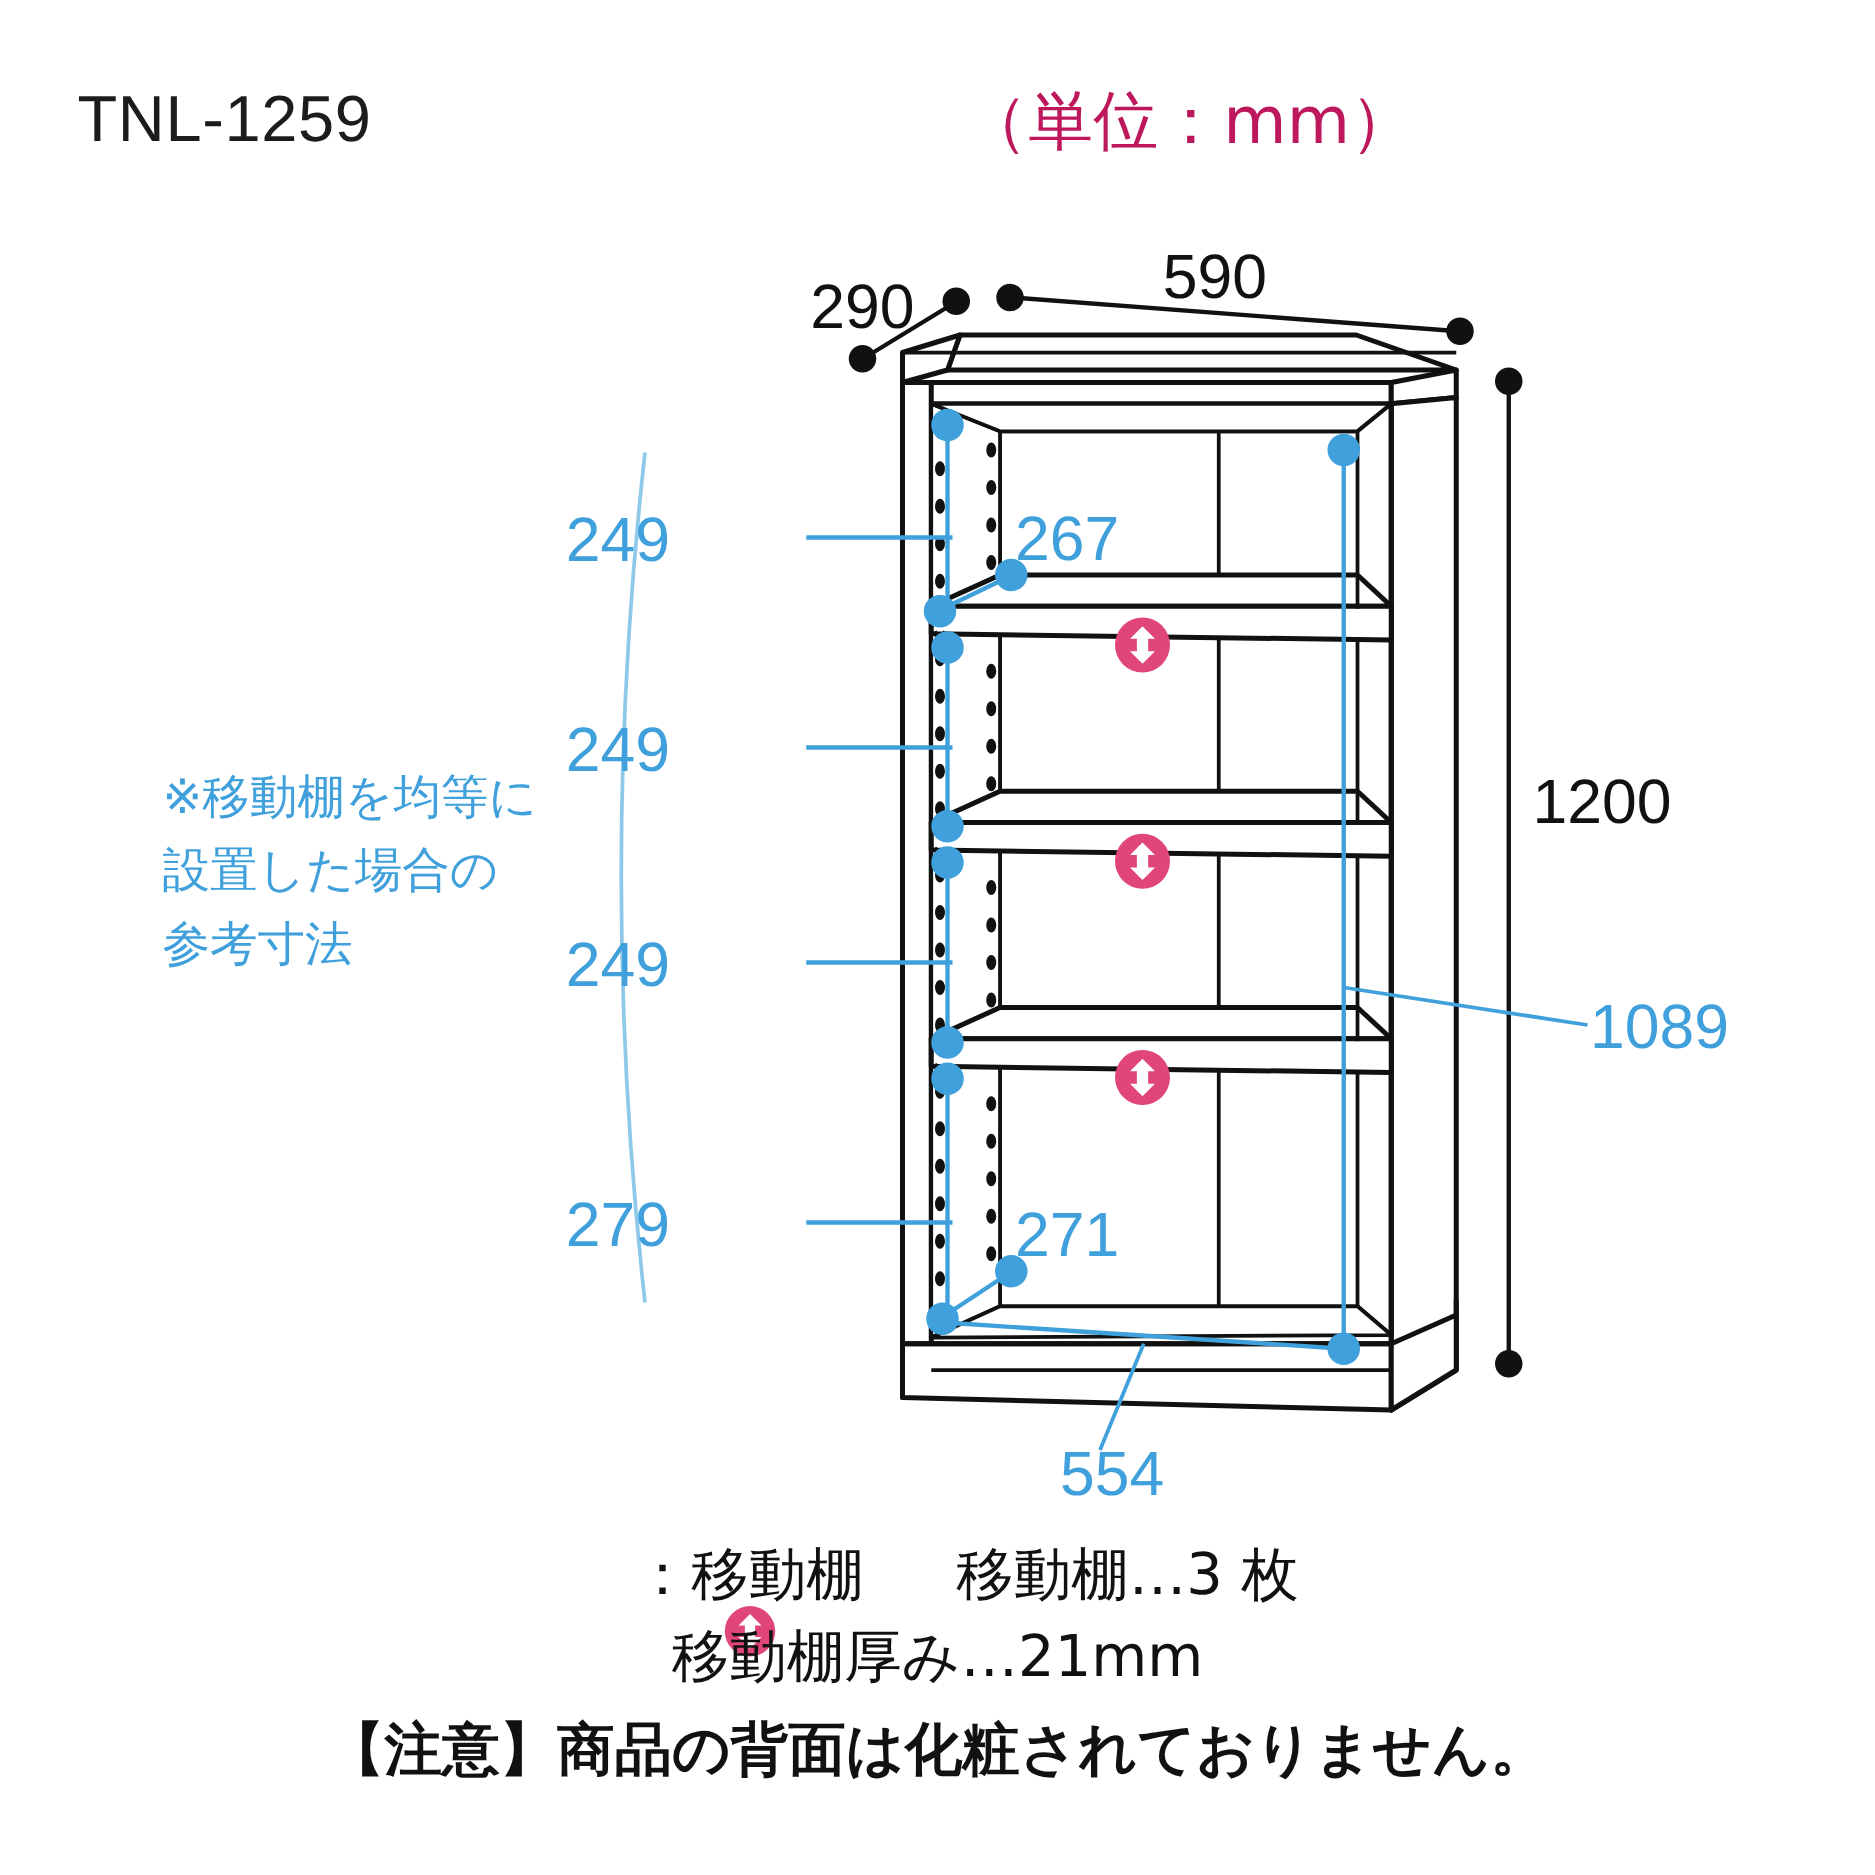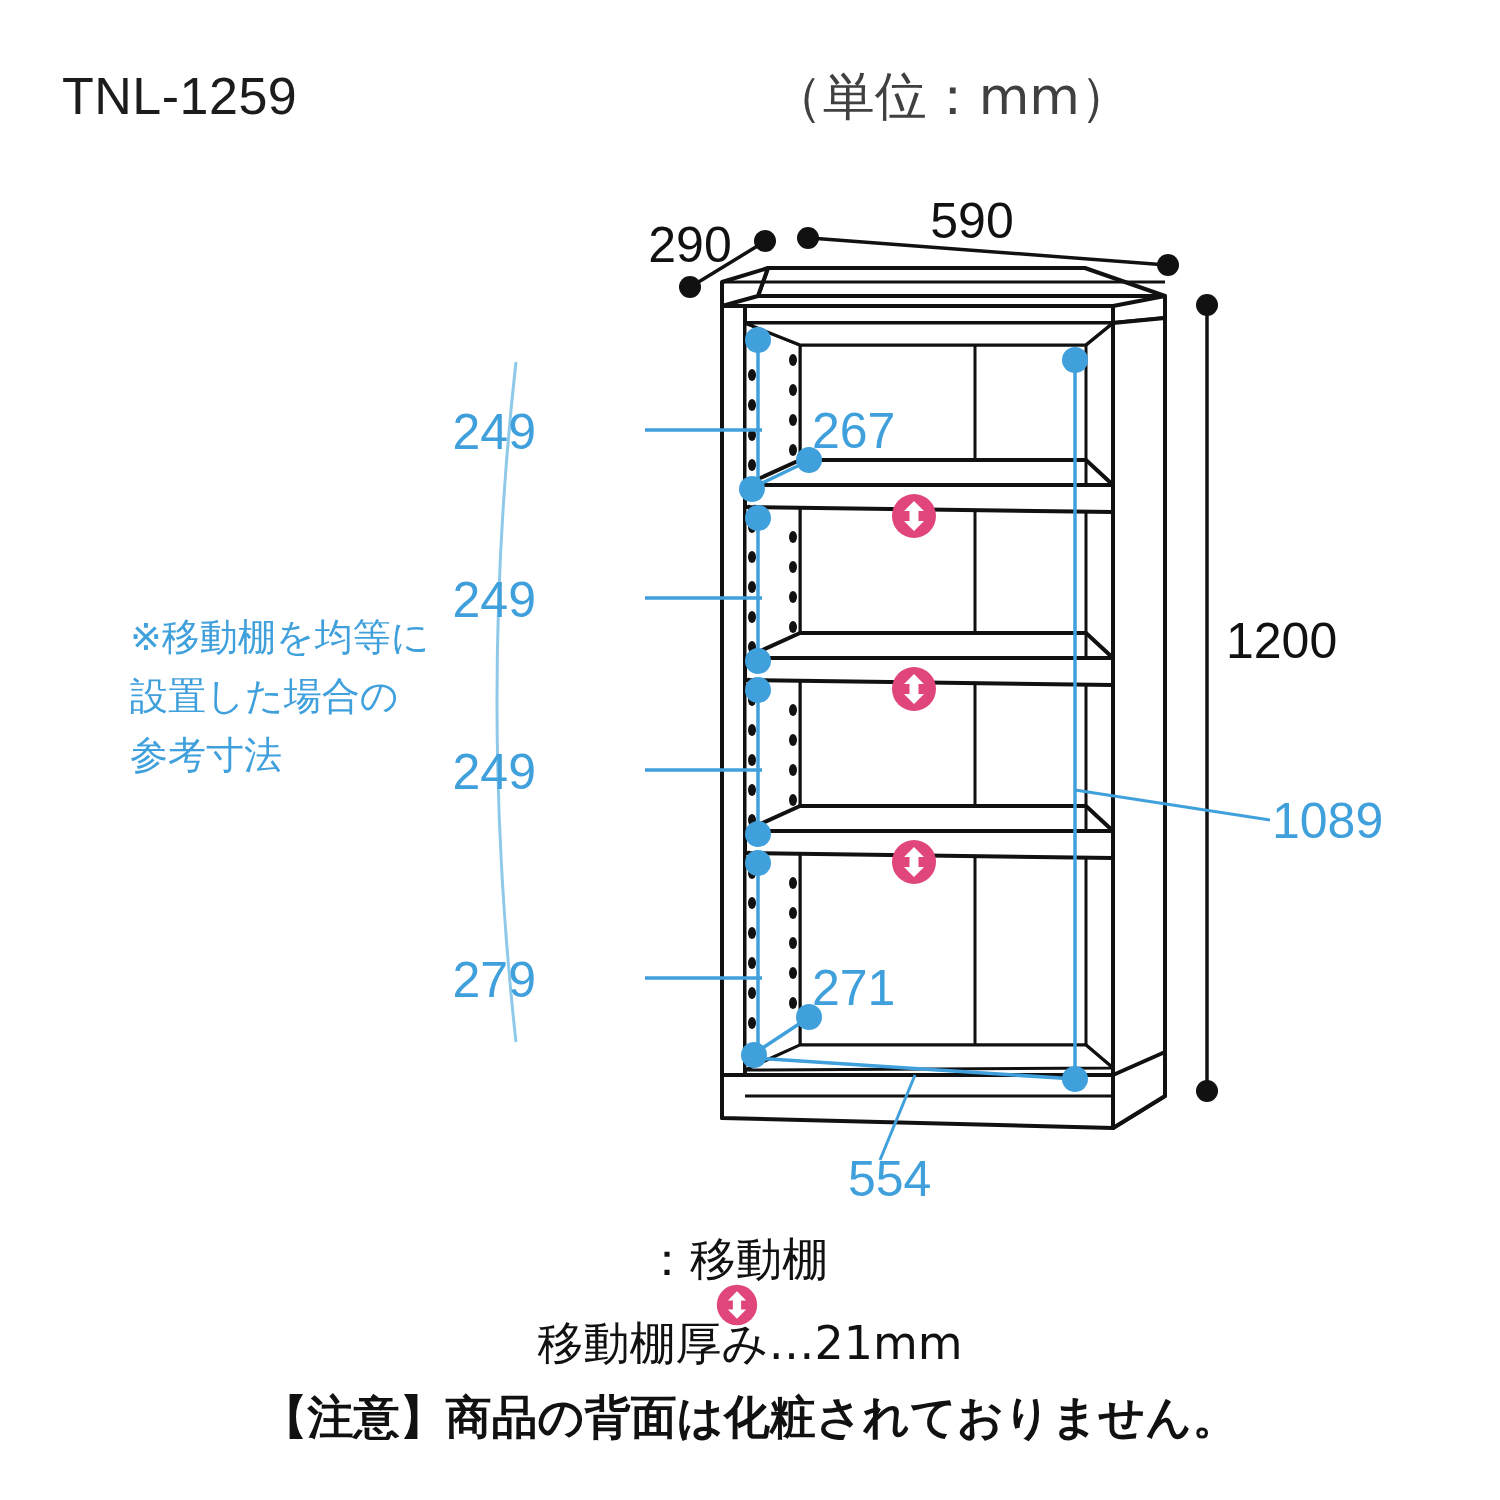--- a/index.html
+++ b/index.html
@@ -14,21 +14,21 @@
   .page{position:relative;width:1194px;height:1500px;}
 
   
   .model-no{
     position:absolute;left:62px;top:66px;
     font-size:52px;letter-spacing:.5px;color:#1c1c1c;
     font-family:"Liberation Sans","DejaVu Sans",sans-serif;
   }
   .unit-note{
     position:absolute;right:62px;top:62px;
-    font-size:52px;color:#404040;
+    font-size:52px;color:#be185d;
     font-family:"DejaVu Sans","Liberation Sans",sans-serif;
   }
 
   
   .drawing{position:absolute;left:0;top:0;width:1500px;height:1260px;}
   .drawing svg{display:block;}
 
   
   .side-note{
     position:absolute;left:130px;top:608px;
@@ -42,21 +42,21 @@
 
   
   .legend{
     position:absolute;left:0;top:1236px;width:1500px;
     text-align:center;
     font-family:"DejaVu Sans","Liberation Sans",sans-serif;
     color:#111;
   }
   .legend-row{
     font-size:46px;line-height:1.0;
-    margin-bottom:38px;
+    margin-bottom:20px;
     display:flex;align-items:center;justify-content:center;
     white-space:pre;
   }
   .legend-row.r2{margin-bottom:28px;flex-direction:column;}
   .legend-row.r3{margin-bottom:0;font-weight:bold;}
   .legend-icon{display:inline-block;width:44px;height:44px;margin-right:2px;vertical-align:middle;}
   .legend-gap{display:inline-block;width:74px;}
 </style>
 </head>
 <body>
@@ -279,20 +279,21 @@
   <div class="legend">
     <div class="legend-row r1">
       <span class="legend-icon">
         <svg width="44" height="44" viewBox="-24 -24 48 48">
           <circle cx="0" cy="0" r="22" fill="#E0457B"></circle>
           <path d="M 0,-15 L 10,-5 L 4.5,-5 L 4.5,5 L 10,5 L 0,15 L -10,5 L -4.5,5 L -4.5,-5 L -10,-5 Z" fill="#ffffff"></path>
         </svg>
       </span>
       <span>：移動棚</span>
       <span class="legend-gap"></span>
+      <span>移動棚…3 枚</span>
     </div>
     <div class="legend-row r2">
       <span>移動棚厚み…21mm</span>
       <span class="legend-gap"></span>
     </div>
     <div class="legend-row r3">
       <span>【注意】商品の背面は化粧されておりません。</span>
     </div>
   </div>
 

